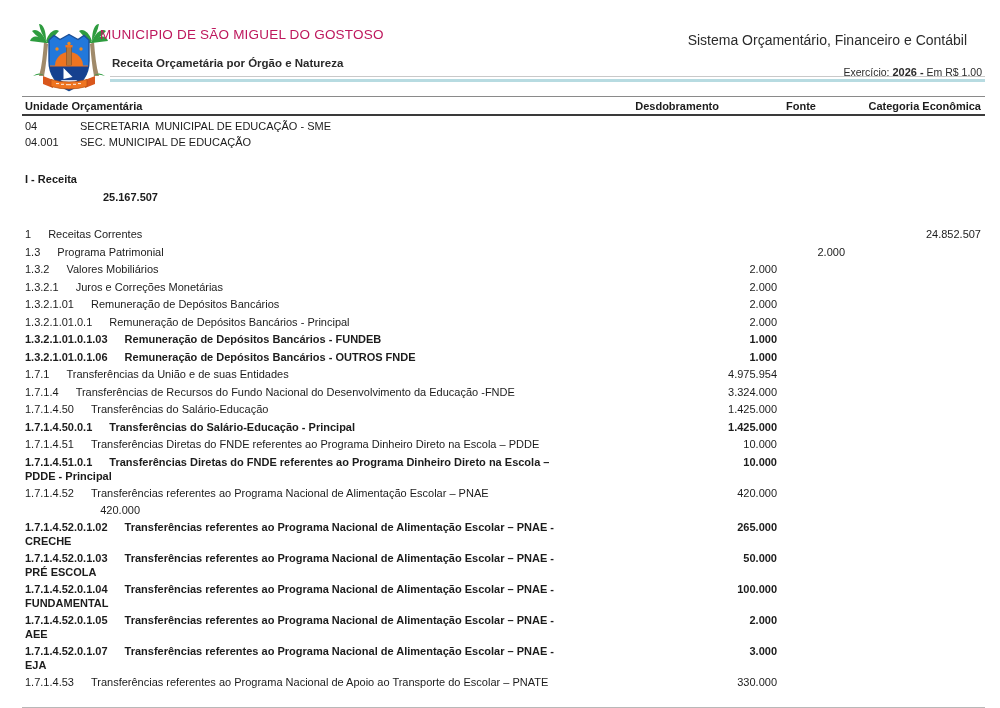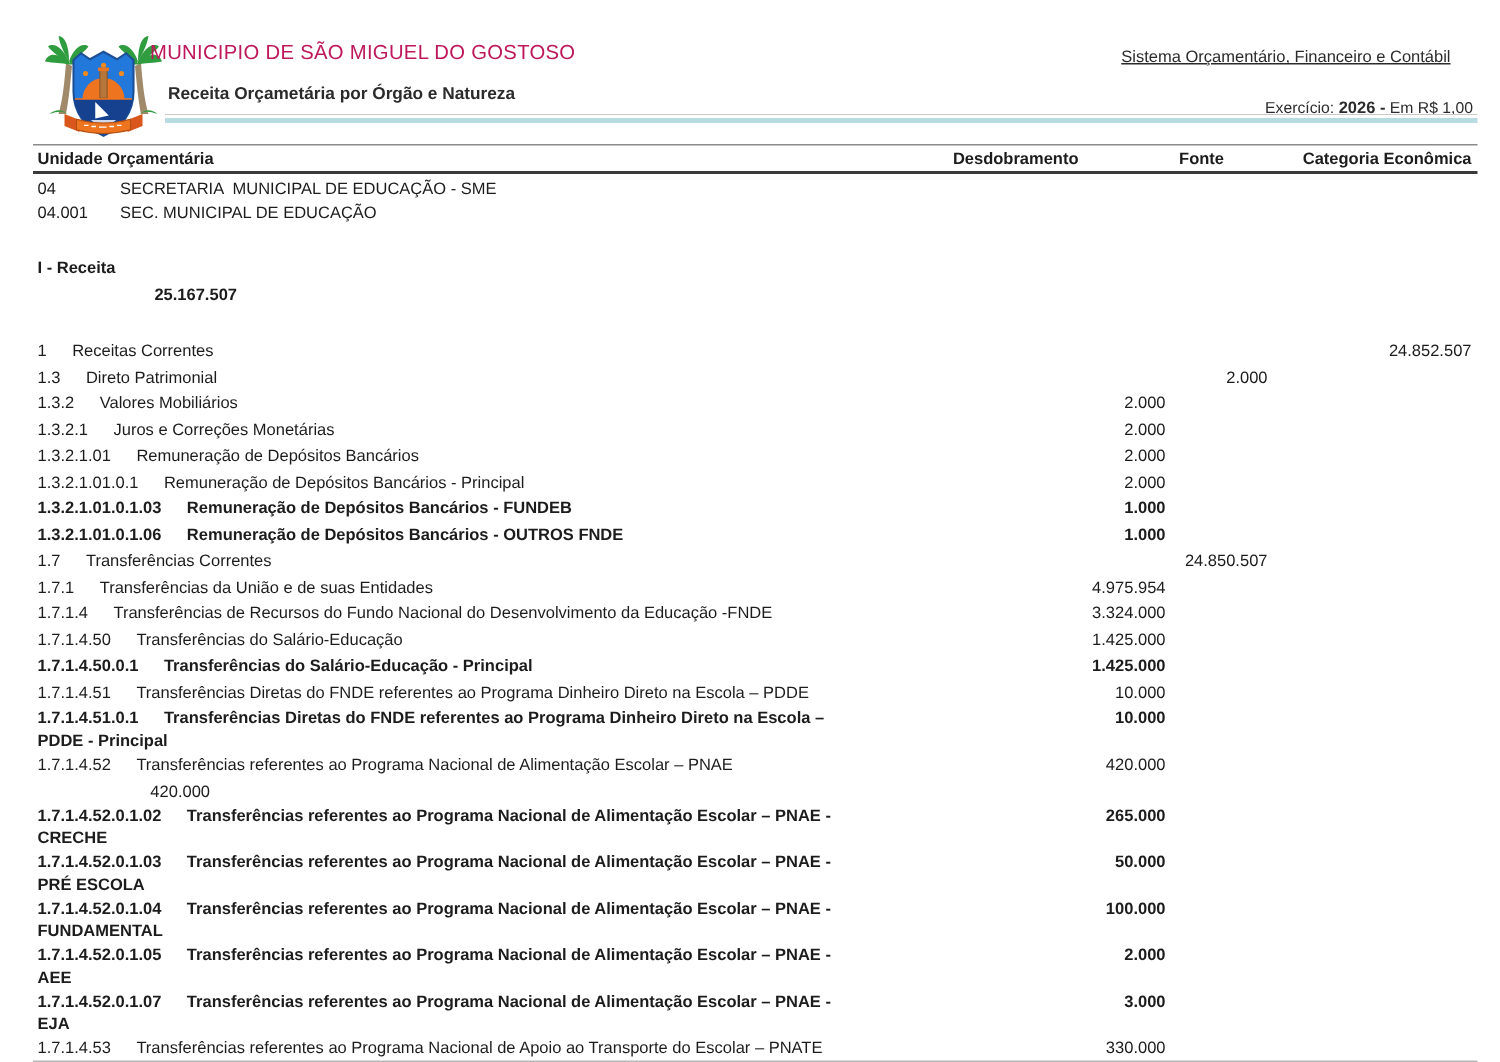--- a/index.html
+++ b/index.html
@@ -17,21 +17,21 @@
   .muni-name {
     position:absolute; left:100px; top:27px;
     font-size:13.5px; letter-spacing:0.2px; color:#be185d;
   }
   .report-title {
     position:absolute; left:112px; top:57px;
     font-size:11.5px; font-weight:bold; color:#2b2b2b;
   }
   .sys-name {
     position:absolute; right:33px; top:32px;
-    font-size:11px; color:#2b2b2b;text-decoration:underline;
+    font-size:14px; color:#2b2b2b;
   }
   .exercise {
     position:absolute; right:18px; top:66px;
     font-size:10.5px; color:#2b2b2b;
   }
   .exercise b { font-size:11px; }
   .rule-cyan {
     position:absolute; left:110px; right:15px; top:76px; height:6px;
     background:linear-gradient(to bottom,#c9c9c9 0,#c9c9c9 1px,#ffffff 1px,#ffffff 3px,#b7dbe1 3px,#b7dbe1 6px);
   }
@@ -164,21 +164,21 @@
       </div>
 
       <div class="row">
         <div class="c-left"><span class="code">1</span><span class="desc">Receitas Correntes</span><span class="desc2"></span></div>
         <div class="c-desd num"></div>
         <div class="c-fonte num"></div>
         <div class="c-cat num">24.852.507</div>
       </div>
 
       <div class="row">
-        <div class="c-left"><span class="code">1.3</span><span class="desc">Direto Patrimonial</span><span class="desc2"></span></div>
+        <div class="c-left"><span class="code">1.3</span><span class="desc">Programa Patrimonial</span><span class="desc2"></span></div>
         <div class="c-desd num"></div>
         <div class="c-fonte num">2.000</div>
         <div class="c-cat num"></div>
       </div>
 
       <div class="row">
         <div class="c-left"><span class="code">1.3.2</span><span class="desc">Valores Mobiliários</span><span class="desc2"></span></div>
         <div class="c-desd num">2.000</div>
         <div class="c-fonte num"></div>
         <div class="c-cat num"></div>
@@ -212,26 +212,20 @@
         <div class="c-cat num"></div>
       </div>
 
       <div class="row bold">
         <div class="c-left"><span class="code">1.3.2.1.01.0.1.06</span><span class="desc">Remuneração de Depósitos Bancários - OUTROS FNDE</span><span class="desc2"></span></div>
         <div class="c-desd num">1.000</div>
         <div class="c-fonte num"></div>
         <div class="c-cat num"></div>
       </div>
 
-      <div class="row">
-        <div class="c-left"><span class="code">1.7</span><span class="desc">Transferências Correntes</span><span class="desc2"></span></div>
-        <div class="c-desd num"></div>
-        <div class="c-fonte num">24.850.507</div>
-        <div class="c-cat num"></div>
-      </div>
 
       <div class="row">
         <div class="c-left"><span class="code">1.7.1</span><span class="desc">Transferências da União e de suas Entidades</span><span class="desc2"></span></div>
         <div class="c-desd num">4.975.954</div>
         <div class="c-fonte num"></div>
         <div class="c-cat num"></div>
       </div>
 
       <div class="row">
         <div class="c-left"><span class="code">1.7.1.4</span><span class="desc">Transferências de Recursos do Fundo Nacional do Desenvolvimento da Educação -FNDE</span><span class="desc2"></span></div>

